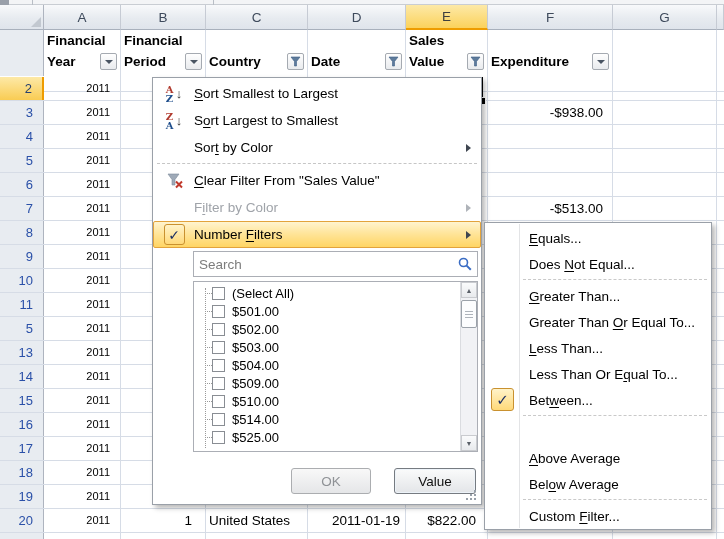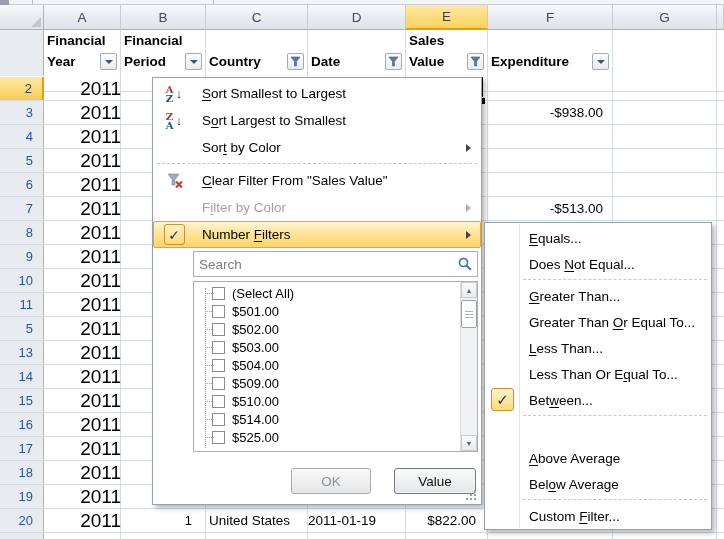--- a/index.html
+++ b/index.html
@@ -38,44 +38,44 @@
         background:linear-gradient(#FEFEFE,#E9EBEE);display:flex;align-items:center;justify-content:center;
         box-sizing:border-box;padding:0;cursor:default;}
   .ddarr{width:0;height:0;border-left:4px solid transparent;border-right:4px solid transparent;border-top:4px solid #4A5563;}
 
   
   .rows{position:absolute;left:0;top:77px;width:724px;}
   .rows .row{display:flex;height:24px;border-bottom:1px solid #D6DCE6;box-sizing:border-box;}
   .gut{flex:0 0 44px;box-sizing:border-box;border-right:1px solid #AEB4BF;background:#E8ECF1;
        color:#2A50A8;font-size:13px;text-align:right;padding-right:10px;line-height:23px;}
   .rows div.row:first-of-type .gut{background:linear-gradient(#FDE9A7,#F9CC53);border-right:2px solid #EE9C00;color:#27406E;}
-  .cellA{flex:0 0 77px;box-sizing:border-box;text-align:right;font-size:19px;line-height:23px;}
+  .cellA{flex:0 0 77px;box-sizing:border-box;text-align:right;padding-right:11px;font-size:11px;line-height:23px;}
   .gutpad{position:absolute;left:0;top:533px;width:44px;height:6px;background:#E8ECF1;border-right:1px solid #AEB4BF;box-sizing:border-box;}
 
   
   .cell{position:absolute;height:24px;font-size:13.5px;line-height:23px;box-sizing:border-box;}
   .c-f3{left:488px;top:101px;width:125px;text-align:right;padding-right:10px;}
   .c-f7{left:488px;top:197px;width:125px;text-align:right;padding-right:10px;}
   .c-b20{left:121px;top:509px;width:85px;text-align:right;padding-right:14px;}
   .c-c20{left:206px;top:509px;width:102px;padding-left:3px;}
-  .c-d20{left:308px;top:509px;width:98px;text-align:left;}
+  .c-d20{left:308px;top:509px;width:98px;text-align:right;padding-right:6px;}
   .c-e20{left:406px;top:509px;width:82px;text-align:right;padding-right:12px;}
 
   
   .selr{position:absolute;left:480px;top:77px;width:3px;height:23px;background:#000;z-index:4;}
   .selh{position:absolute;left:478px;top:97px;width:6px;height:6px;background:#000;border:1px solid #fff;box-sizing:content-box;z-index:4;}
 
   
   .menu{position:absolute;left:152px;top:77px;width:330px;height:428px;background:#fff;
         border:1px solid #9AA0A8;box-shadow:3px 3px 5px rgba(0,0,0,.28);box-sizing:border-box;z-index:10;font-size:13.5px;}
   .mi{position:absolute;left:1px;width:326px;height:27px;display:flex;align-items:center;cursor:default;}
   .mi1{top:2px;} .mi2{top:29px;} .mi3{top:56px;} .mi4{top:89px;} .mi5{top:116px;} .mi6{top:143px;}
   .msep{position:absolute;left:4px;right:4px;top:85px;border-top:1px dashed #C6C6C6;}
   .mico{flex:0 0 40px;display:flex;align-items:center;justify-content:center;}
-  .mlabel{flex:1;margin-left:8px;} .mlabel u{text-underline-offset:2px;}
+  .mlabel{flex:1;} .mlabel u{text-underline-offset:2px;}
   .marrow{margin-right:9px;width:0;height:0;border-top:4px solid transparent;border-bottom:4px solid transparent;border-left:5px solid #3F4650;}
   .mi.dis{color:#9FA3A9;} .mi.dis .marrow{border-left-color:#AFB3B9;}
   .mi.hl{background:linear-gradient(#FFF4CF,#FFE59B 45%,#FFD564);border:1px solid #E2A33C;border-radius:2px;box-sizing:border-box;width:328px;left:0;}
   .mcheck,.smcheck{width:21px;height:21px;border:1px solid #C9912F;border-radius:3px;color:#1C2E63;
         background:linear-gradient(#FFF3C9,#FFD979);font-weight:bold;font-size:14px;
         display:flex;align-items:center;justify-content:center;box-sizing:border-box;}
   .azstack{display:flex;flex-direction:column;line-height:9px;font-size:10px;font-weight:bold;font-family:"DejaVu Serif",serif;}
   .ltr-red{color:#B03A2E;} .ltr-blue{color:#1F4E8C;}
   .azarr{font-size:13px;color:#333;margin-left:2px;}
 

